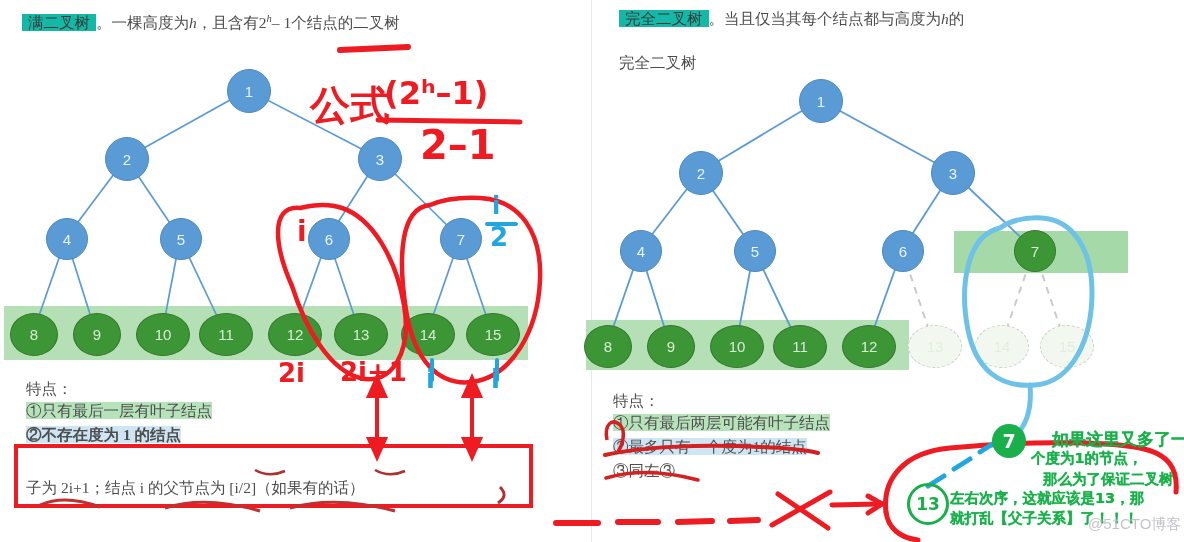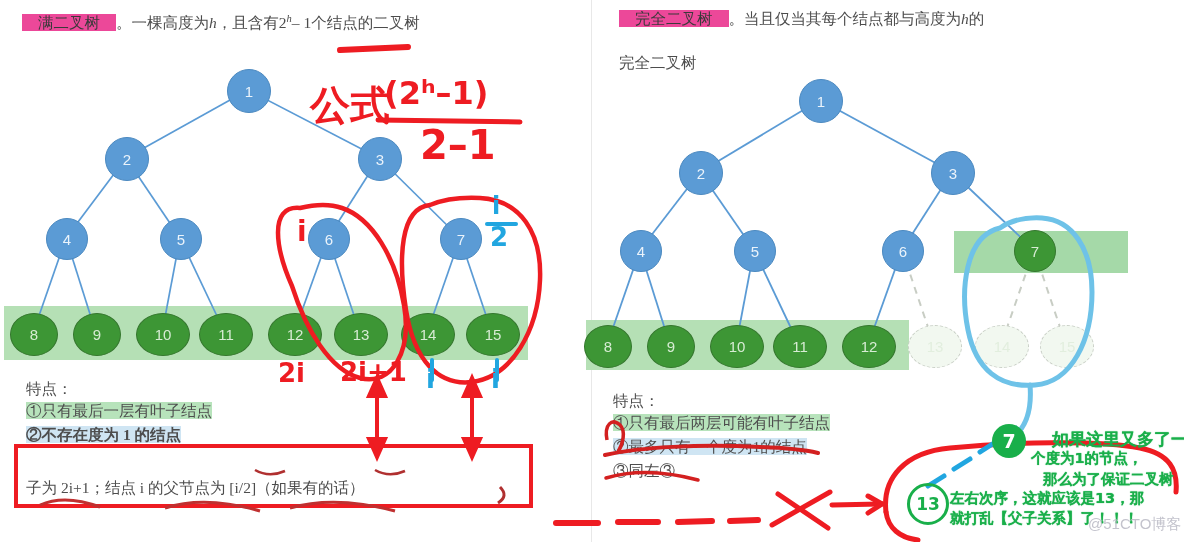--- a/index.html
+++ b/index.html
@@ -7,21 +7,21 @@
        font-family:"Liberation Serif","DejaVu Serif",serif;}
   #root{position:relative;width:1184px;height:542px;background:#ffffff;}
   .panel{position:absolute;top:0;height:542px;width:592px;}
   #left{left:0;}
   #right{left:592px;}
   .divider{position:absolute;left:591px;top:0;width:1px;height:542px;background:#e8e8e8;}
 
   
   .headline{position:absolute;font-size:15.5px;color:#4c4c4c;line-height:21px;
             font-family:"Liberation Serif","DejaVu Serif",serif;white-space:nowrap;}
-  .hl-yellow{background:#ec4899;color:#3a3a3a;padding:0 16px;}
+  .hl-yellow{background:#14b8a6;color:#3a3a3a;padding:0 6px;}
   .ital{font-style:italic;}
   .sup{font-size:10.5px;vertical-align:super;font-style:italic;}
 
   
   .tree{position:absolute;left:0;top:0;width:592px;height:542px;}
 
   
   .node{position:absolute;border-radius:50%;display:flex;align-items:center;
         justify-content:center;color:#eaf3fb;font-size:15px;
         font-family:"Liberation Sans","DejaVu Sans",sans-serif;}

